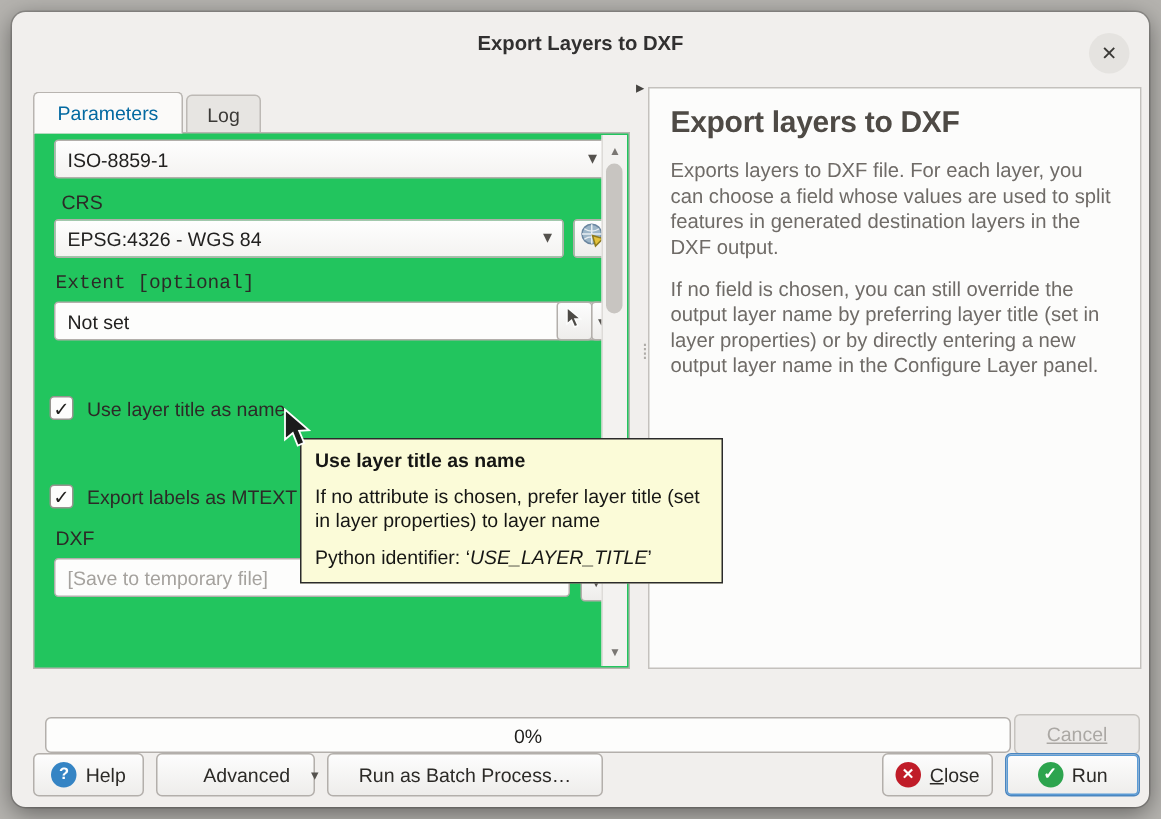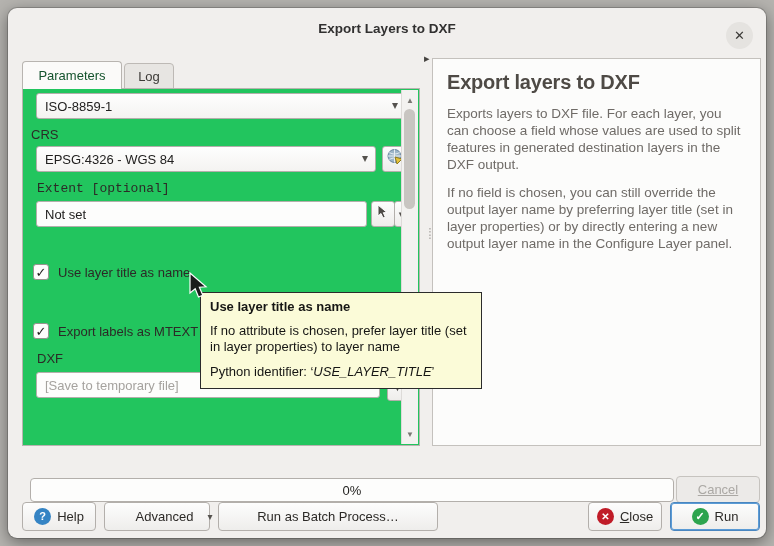--- a/index.html
+++ b/index.html
@@ -21,21 +21,21 @@
     font-size:13.5px;font-weight:bold;color:#313030;
   }
   .win-close{
     position:absolute;right:13px;top:14px;width:27px;height:27px;border-radius:50%;
     background:#e5e3e0;display:flex;align-items:center;justify-content:center;
     font-size:13px;color:#3a3936;cursor:pointer;
   }
   
   .tab{
     position:absolute;height:27px;display:flex;align-items:center;justify-content:center;
-    font-size:13px;color:#14532d;box-sizing:border-box;
+    font-size:13px;color:#0369a1;box-sizing:border-box;
   }
   .tab.active{
     left:14px;top:53px;width:100px;background:#fbfaf9;
     border:1px solid #b8b4b0;border-bottom:none;border-radius:4px 4px 0 0;z-index:3;height:28px;
   }
   .tab.inactive{
     left:116px;top:55px;width:50px;background:#e7e5e2;
     border:1px solid #bdb9b5;border-radius:4px 4px 0 0;color:#3c3a37;height:26px;z-index:1;
   }
   
@@ -150,37 +150,37 @@
     <div class="split-collapse">▸</div>
     <div class="split-handle">⁞</div>
 
     <div class="left-panel">
 
       <div class="combo" style="left:13px;top:4px;width:370px;">
         <span>ISO-8859-1</span>
         <span class="arrow">▾</span>
       </div>
 
-      <div class="lbl" style="left:8px;top:38px;">CRS</div>
+      <div class="lbl" style="left:18px;top:38px;">CRS</div>
       <div class="combo" style="left:13px;top:57px;width:340px;">
         <span>EPSG:4326 - WGS 84</span>
         <span class="arrow">▾</span>
       </div>
       <div class="sq-btn" style="left:359px;top:57px;width:26px;height:26px;">
         <span>
           <svg width="18" height="18" viewBox="0 0 18 18">
             <circle cx="8.5" cy="8" r="6.5" fill="#9db6c8" stroke="#6a86a0" stroke-width="1"></circle>
             <path d="M2 8 h13 M8.5 1.5 v13 M3.5 4.5 c3 2 7 2 10 0 M3.5 11.5 c3 -2 7 -2 10 0" stroke="#e8eef2" stroke-width="1" fill="none"></path>
             <path d="M9 9 L16 11 L11 16 Z" fill="#e4c23a" stroke="#8d7a1e" stroke-width="1"></path>
           </svg>
         </span>
       </div>
 
       <div class="lbl" style="left:14px;top:92px;font-family:Liberation Mono, monospace;">Extent [optional]</div>
-      <div class="tinput" style="left:13px;top:112px;width:331px;">
+      <div class="tinput" style="left:13px;top:112px;width:366px;">
         <input value="Not set" style="">
       </div>
       <div class="sq-btn" style="left:348px;top:112px;width:24px;height:26px;">
         <span>
           <svg width="14" height="16" viewBox="0 0 14 16">
             <path d="M2,1 L2,12 L5,9.5 L7,14 L9.3,13 L7.3,8.7 L11,8.5 Z" fill="#4d4a46" stroke="#fdfdfd" stroke-width="1"></path>
           </svg>
         </span>
       </div>
       <div class="sq-btn" style="left:371px;top:112px;width:14px;height:26px;font-size:9px;color:#55524e;">
@@ -235,21 +235,21 @@
     <button class="btn" style="left:14px;top:494px;width:74px;">
       <span class="ico-circle ico-help">
           <span>?</span>
         </span>
       <span>Help</span>
     </button>
     <button class="btn" style="left:96px;top:494px;width:106px;padding-left:44px;">
       <span>Advanced</span>
       <span class="adv-arrow">▾</span>
     </button>
-    <button class="btn" style="left:210px;top:494px;width:220px;">
+    <button class="btn" style="left:210px;top:494px;width:184px;">
       <span>Run as Batch Process…</span>
     </button>
     <button class="btn" style="left:580px;top:494px;width:74px;">
       <span class="ico-circle ico-close">
           <span>✕</span>
         </span>
       <span><span class="accel">C</span><span>lose</span></span>
     </button>
     <button class="btn run-btn" style="left:662px;top:494px;width:90px;">
       <span class="ico-circle ico-run">

